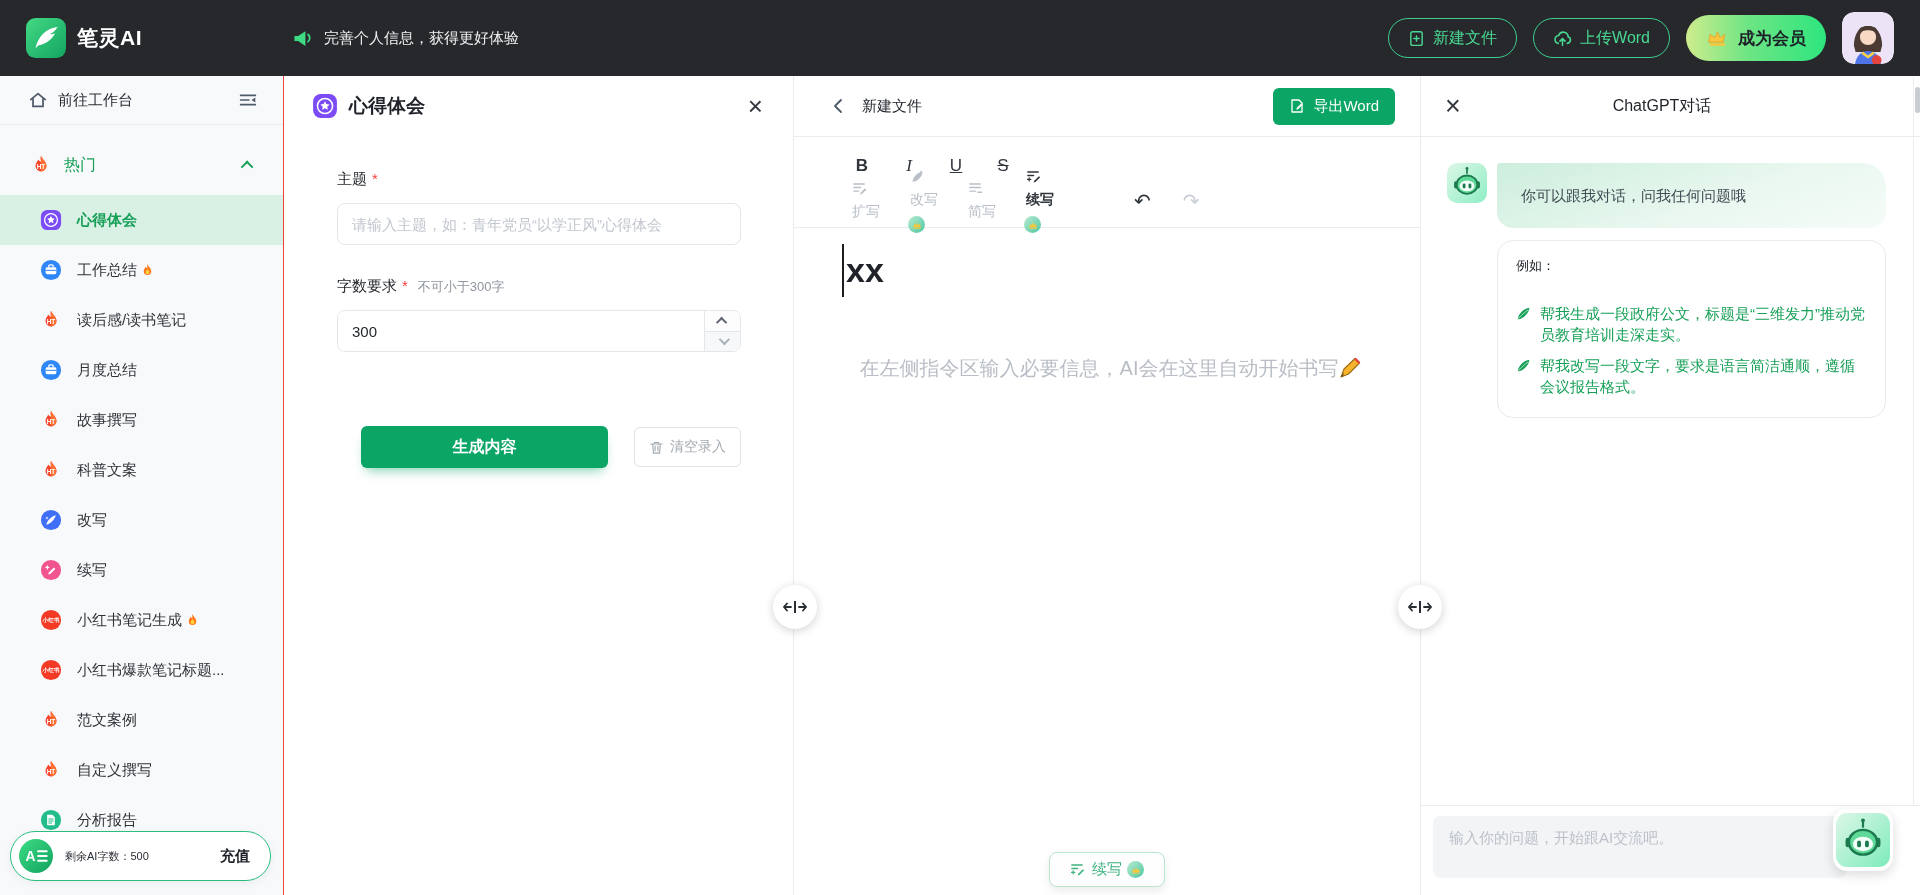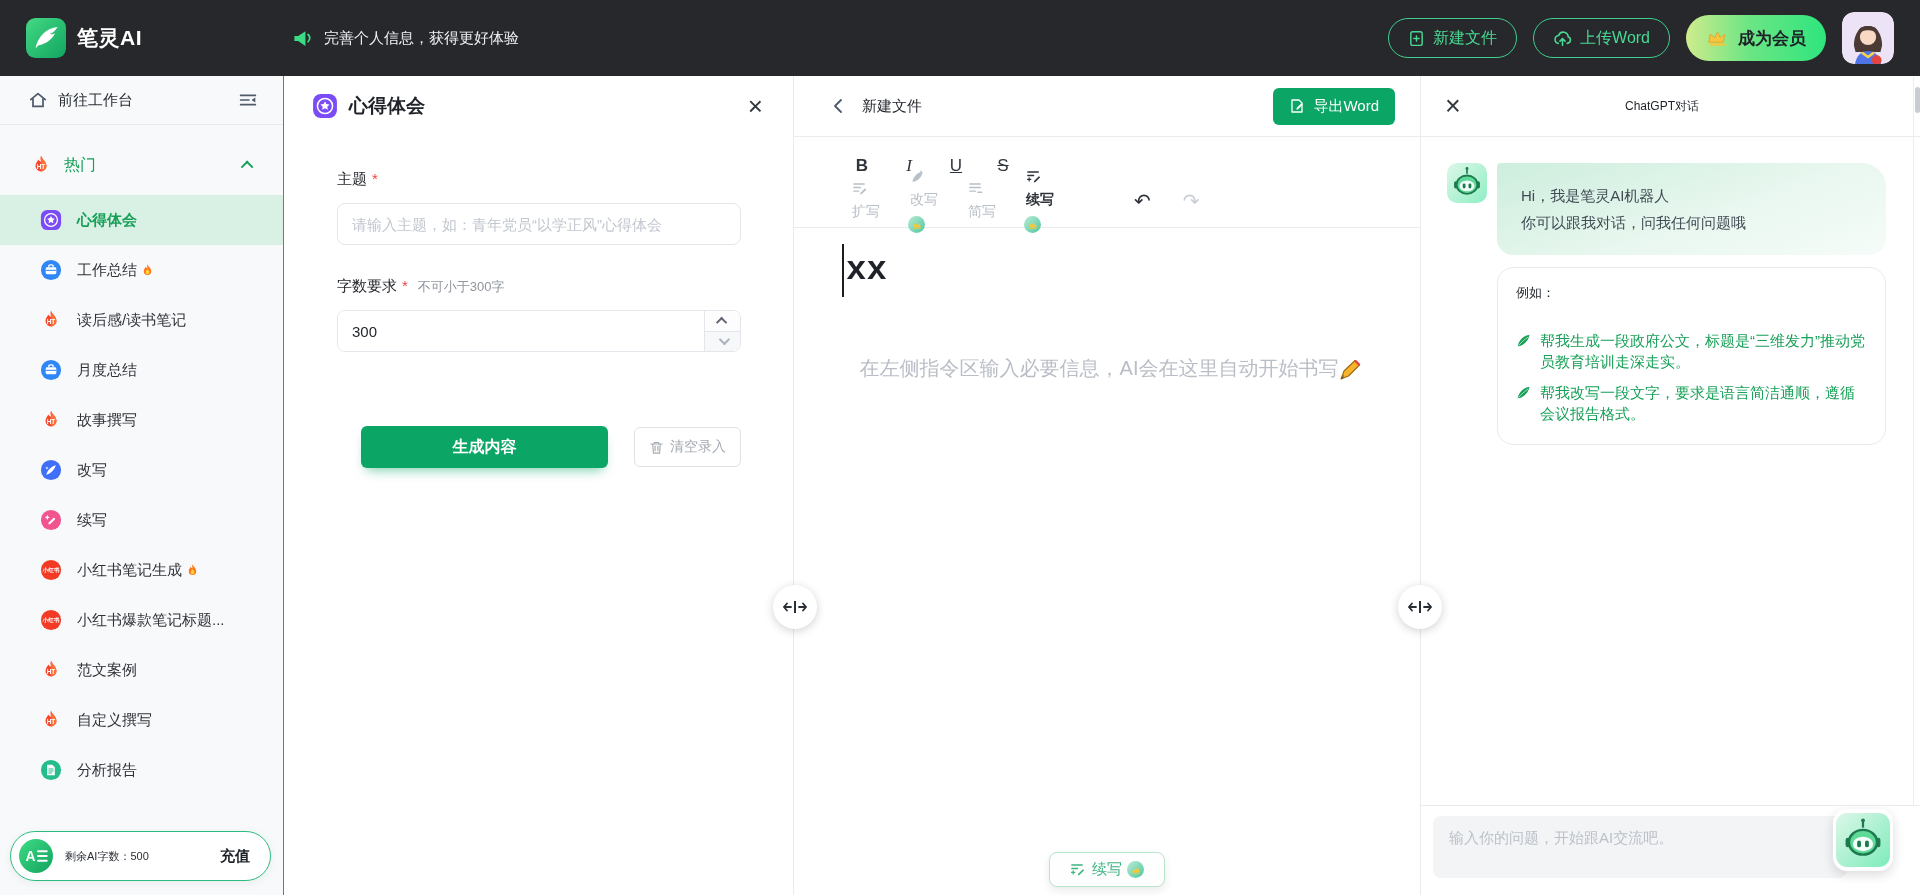--- a/index.html
+++ b/index.html
@@ -90,31 +90,31 @@
   .ai-tool.disabled { color:#b9bfc7; }
   .ai-tool.enabled { color:#2e3339; font-weight:600; }
   .crown-badge { width:17px; height:17px; border-radius:50%; background:linear-gradient(135deg,#b9ecd3,#4fc6a0);
                  display:flex; align-items:center; justify-content:center; margin-left:-2px; }
   .undo-redo { display:flex; align-items:center; gap:32px; margin-left:50px; }
   .u-icon { font-size:20px; color:#2e3339; cursor:pointer; font-family:"DejaVu Sans",sans-serif; }
   .r-icon { font-size:20px; color:#c9ced6; cursor:pointer; font-family:"DejaVu Sans",sans-serif; }
   .editor-content { flex:1; position:relative; padding:22px 40px 0 48px; }
   .heading-row { display:flex; align-items:stretch; }
   .caret { width:2px; background:#1b1d20; margin:-6px 2px -6px 0; }
-  .doc-heading { font-size:34px; font-weight:800; color:#1f2329; line-height:1.2;font-family:Liberation Mono, monospace; }
-  .editor-placeholder { margin-top:64px; text-align:center; font-size:20px; color:#b9bec6; display:flex; align-items:flex-end; justify-content:center; gap:0; }
+  .doc-heading { font-size:34px; font-weight:800; color:#1f2329; line-height:1.2; }
+  .editor-placeholder { margin-top:64px; text-align:center; font-size:20px; color:#b9bec6; display:flex; align-items:center; justify-content:center; gap:0; }
   .float-continue { position:absolute; bottom:8px; left:50%; transform:translateX(-50%);
                     background:#fdfefd; border:1px solid #b7e6cd; border-radius:8px; padding:7px 20px;
                     display:flex; align-items:center; gap:7px; color:#3db380; font-size:15px;
                     box-shadow:0 4px 10px rgba(0,0,0,.08); cursor:pointer; }
 
   
   .chat-panel { flex:1; background:#fff; display:flex; flex-direction:column; position:relative; }
   .chat-header { height:61px; border-bottom:1px solid #e9ebee; display:flex; align-items:center; padding:0 24px; position:relative; }
-  .chat-title { position:absolute; left:0; right:17px; text-align:center; font-size:12px; color:#1f2329; }
+  .chat-title { position:absolute; left:0; right:17px; text-align:center; font-size:16px; color:#1f2329; }
   .chat-close { font-size:27px; color:#33383f; cursor:pointer; z-index:1; line-height:1; }
   .chat-body { flex:1; padding:26px 34px 0 26px; overflow:hidden; }
   .msg-row { display:flex; align-items:flex-start; }
   .bot-avatar { width:40px; height:40px; flex:0 0 auto; border-radius:10px; overflow:hidden; }
   .bubble { margin-left:10px; flex:1; background:linear-gradient(160deg,#cdeedd 0%,#e8f7ef 55%,#f6fcf9 100%);
             border-radius:4px 24px 16px 16px; padding:19px 24px; }
   .bubble-line { font-size:15px; color:#414b54; line-height:27px; }
   .examples-card { margin:12px 0 0 50px; border:1px solid #e8eaed; border-radius:16px; padding:16px 20px 10px 18px; }
   .examples-label { font-size:13px; color:#1f2329; margin-bottom:28px; }
   .suggestion { display:flex; gap:9px; margin-bottom:10px; cursor:pointer; }
@@ -292,20 +292,30 @@
                 <path d="M12 1.8c1.4 4.2 6 6.2 6 11.2a6 6 0 0 1-12 0c0-3 2-4.6 3.1-7 .8 1.6 1.9 2.2 3 2.3-.5-2.2-1.1-4.4-.1-6.5z" fill="#f6452c"></path>
                 <path d="M12 1.8c1.4 4.2 6 6.2 6 11.2a6 6 0 0 1-6 6z" fill="#ff7a36" opacity=".8"></path>
                 <text x="12" y="16.6" font-size="7" font-weight="bold" fill="#fff" text-anchor="middle" font-family="Liberation Sans,sans-serif">HT</text>
               </svg>
             </span>
             <span class="si-label">故事撰写</span>
           </div>
           <div class="side-item">
             <span class="si-icon">
               <svg width="22" height="22" viewBox="0 0 24 24">
+                <path d="M12 1.8c1.4 4.2 6 6.2 6 11.2a6 6 0 0 1-12 0c0-3 2-4.6 3.1-7 .8 1.6 1.9 2.2 3 2.3-.5-2.2-1.1-4.4-.1-6.5z" fill="#f6452c"></path>
+                <path d="M12 1.8c1.4 4.2 6 6.2 6 11.2a6 6 0 0 1-6 6z" fill="#ff7a36" opacity=".8"></path>
+                <text x="12" y="16.6" font-size="7" font-weight="bold" fill="#fff" text-anchor="middle" font-family="Liberation Sans,sans-serif">HT</text>
+              </svg>
+            </span>
+            <span class="si-label">科普文案</span>
+          </div>
+          <div class="side-item">
+            <span class="si-icon">
+              <svg width="22" height="22" viewBox="0 0 24 24">
                 <circle cx="12" cy="12" r="11" fill="#3f6ef7"></circle>
                 <path d="M6.8 17.2c1-4.6 6-9.6 10.4-10.4-.8 4.4-5.8 9.4-10.4 10.4z" fill="#fff"></path>
                 <path d="M7.6 8.2l.5 1.2 1.2.5-1.2.5-.5 1.2-.5-1.2-1.2-.5 1.2-.5z" fill="#fff"></path>
               </svg>
             </span>
             <span class="si-label">改写</span>
           </div>
           <div class="side-item">
             <span class="si-icon">
               <svg width="22" height="22" viewBox="0 0 24 24">
@@ -575,21 +585,20 @@
                 <circle cx="24" cy="6.5" r="1.7" fill="#1d7a4e"></circle>
                 <rect x="8.5" y="22" width="4" height="8.5" rx="2" fill="#1d7a4e"></rect>
                 <rect x="35.5" y="22" width="4" height="8.5" rx="2" fill="#1d7a4e"></rect>
                 <ellipse cx="24" cy="26" rx="12.5" ry="11" fill="#5fd998" stroke="#1d7a4e" stroke-width="2.2"></ellipse>
                 <ellipse cx="24" cy="27.5" rx="9" ry="6.5" fill="#f2fff8"></ellipse>
                 <rect x="18.8" y="24.5" width="3.4" height="6" rx="1.7" fill="#1d7a4e"></rect>
                 <rect x="25.8" y="24.5" width="3.4" height="6" rx="1.7" fill="#1d7a4e"></rect>
               </svg>
           </span>
           <div class="bubble">
-            <div class="bubble-line">Hi，我是笔灵AI机器人</div>
             <div class="bubble-line">你可以跟我对话，问我任何问题哦</div>
           </div>
         </div>
         <div class="examples-card">
           <div class="examples-label">例如：</div>
           <div id="suggestions-mount">
               <div class="suggestion">
                 <span class="suggestion-icon">
                   <svg width="15" height="15" viewBox="0 0 16 16">
                     <path d="M1.8 14.2C2.8 8 8 2.8 14.4 1.8 13.4 8 8.2 13.2 3 14z" fill="#18a058"></path>

